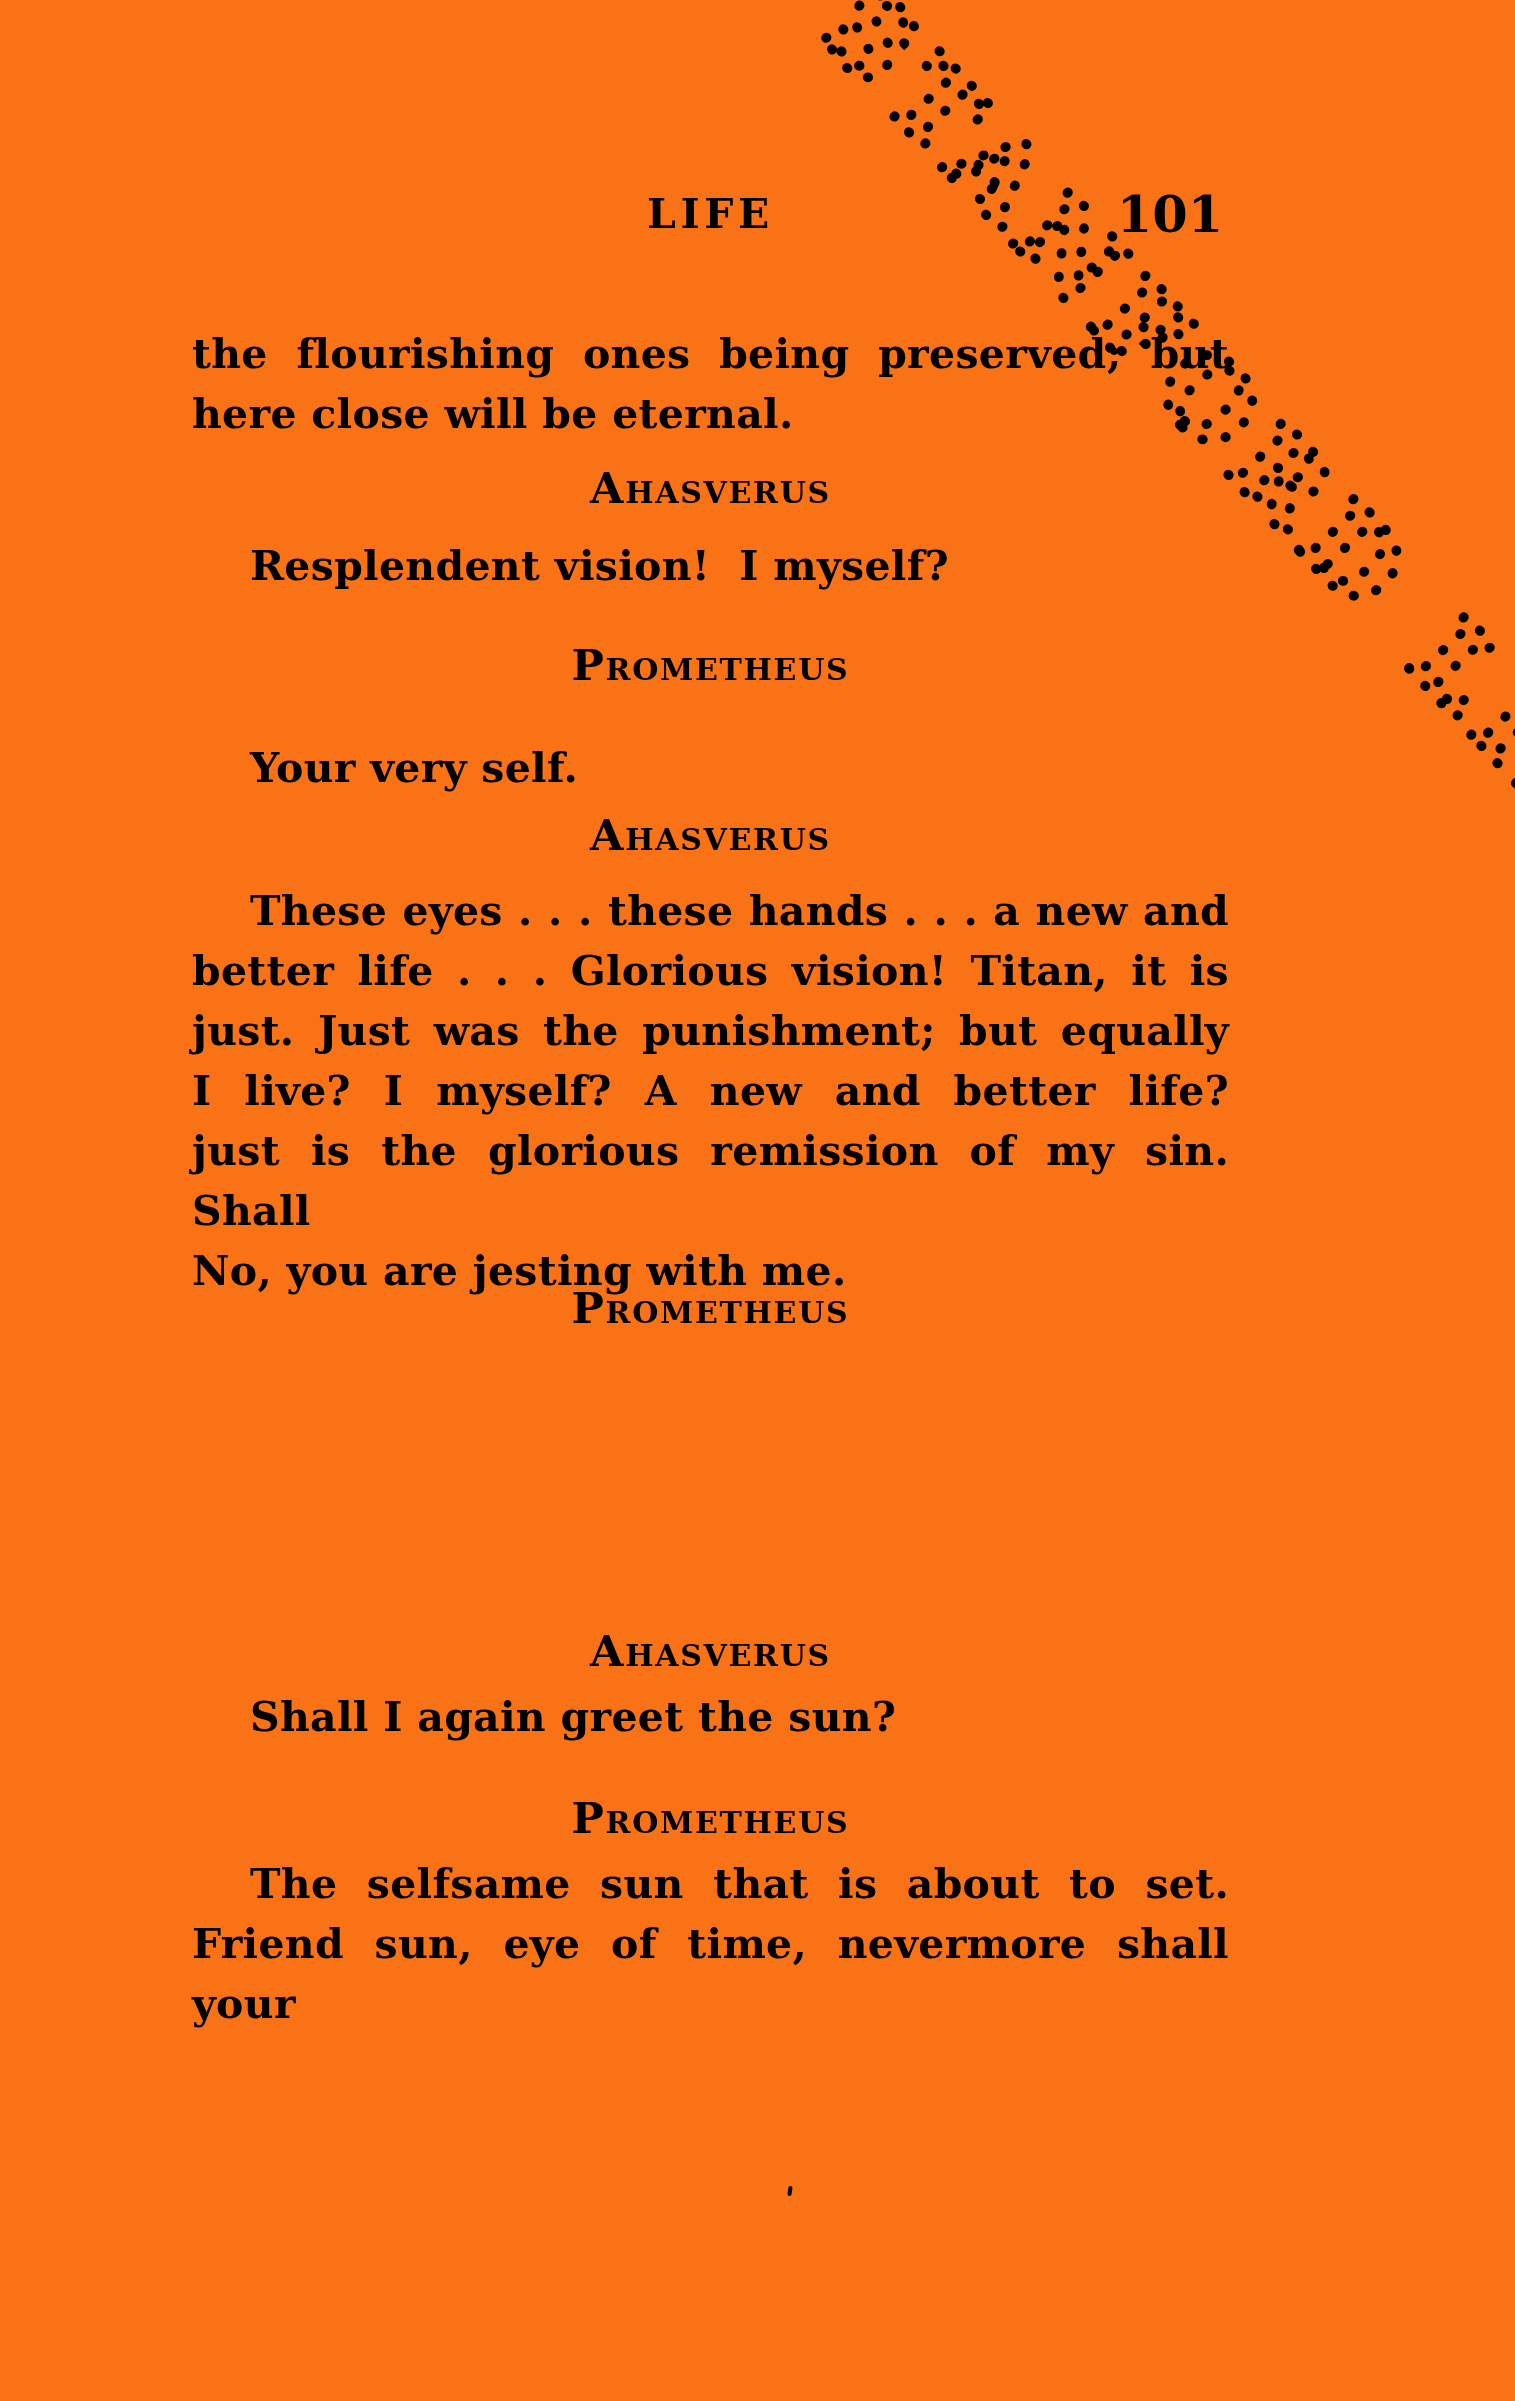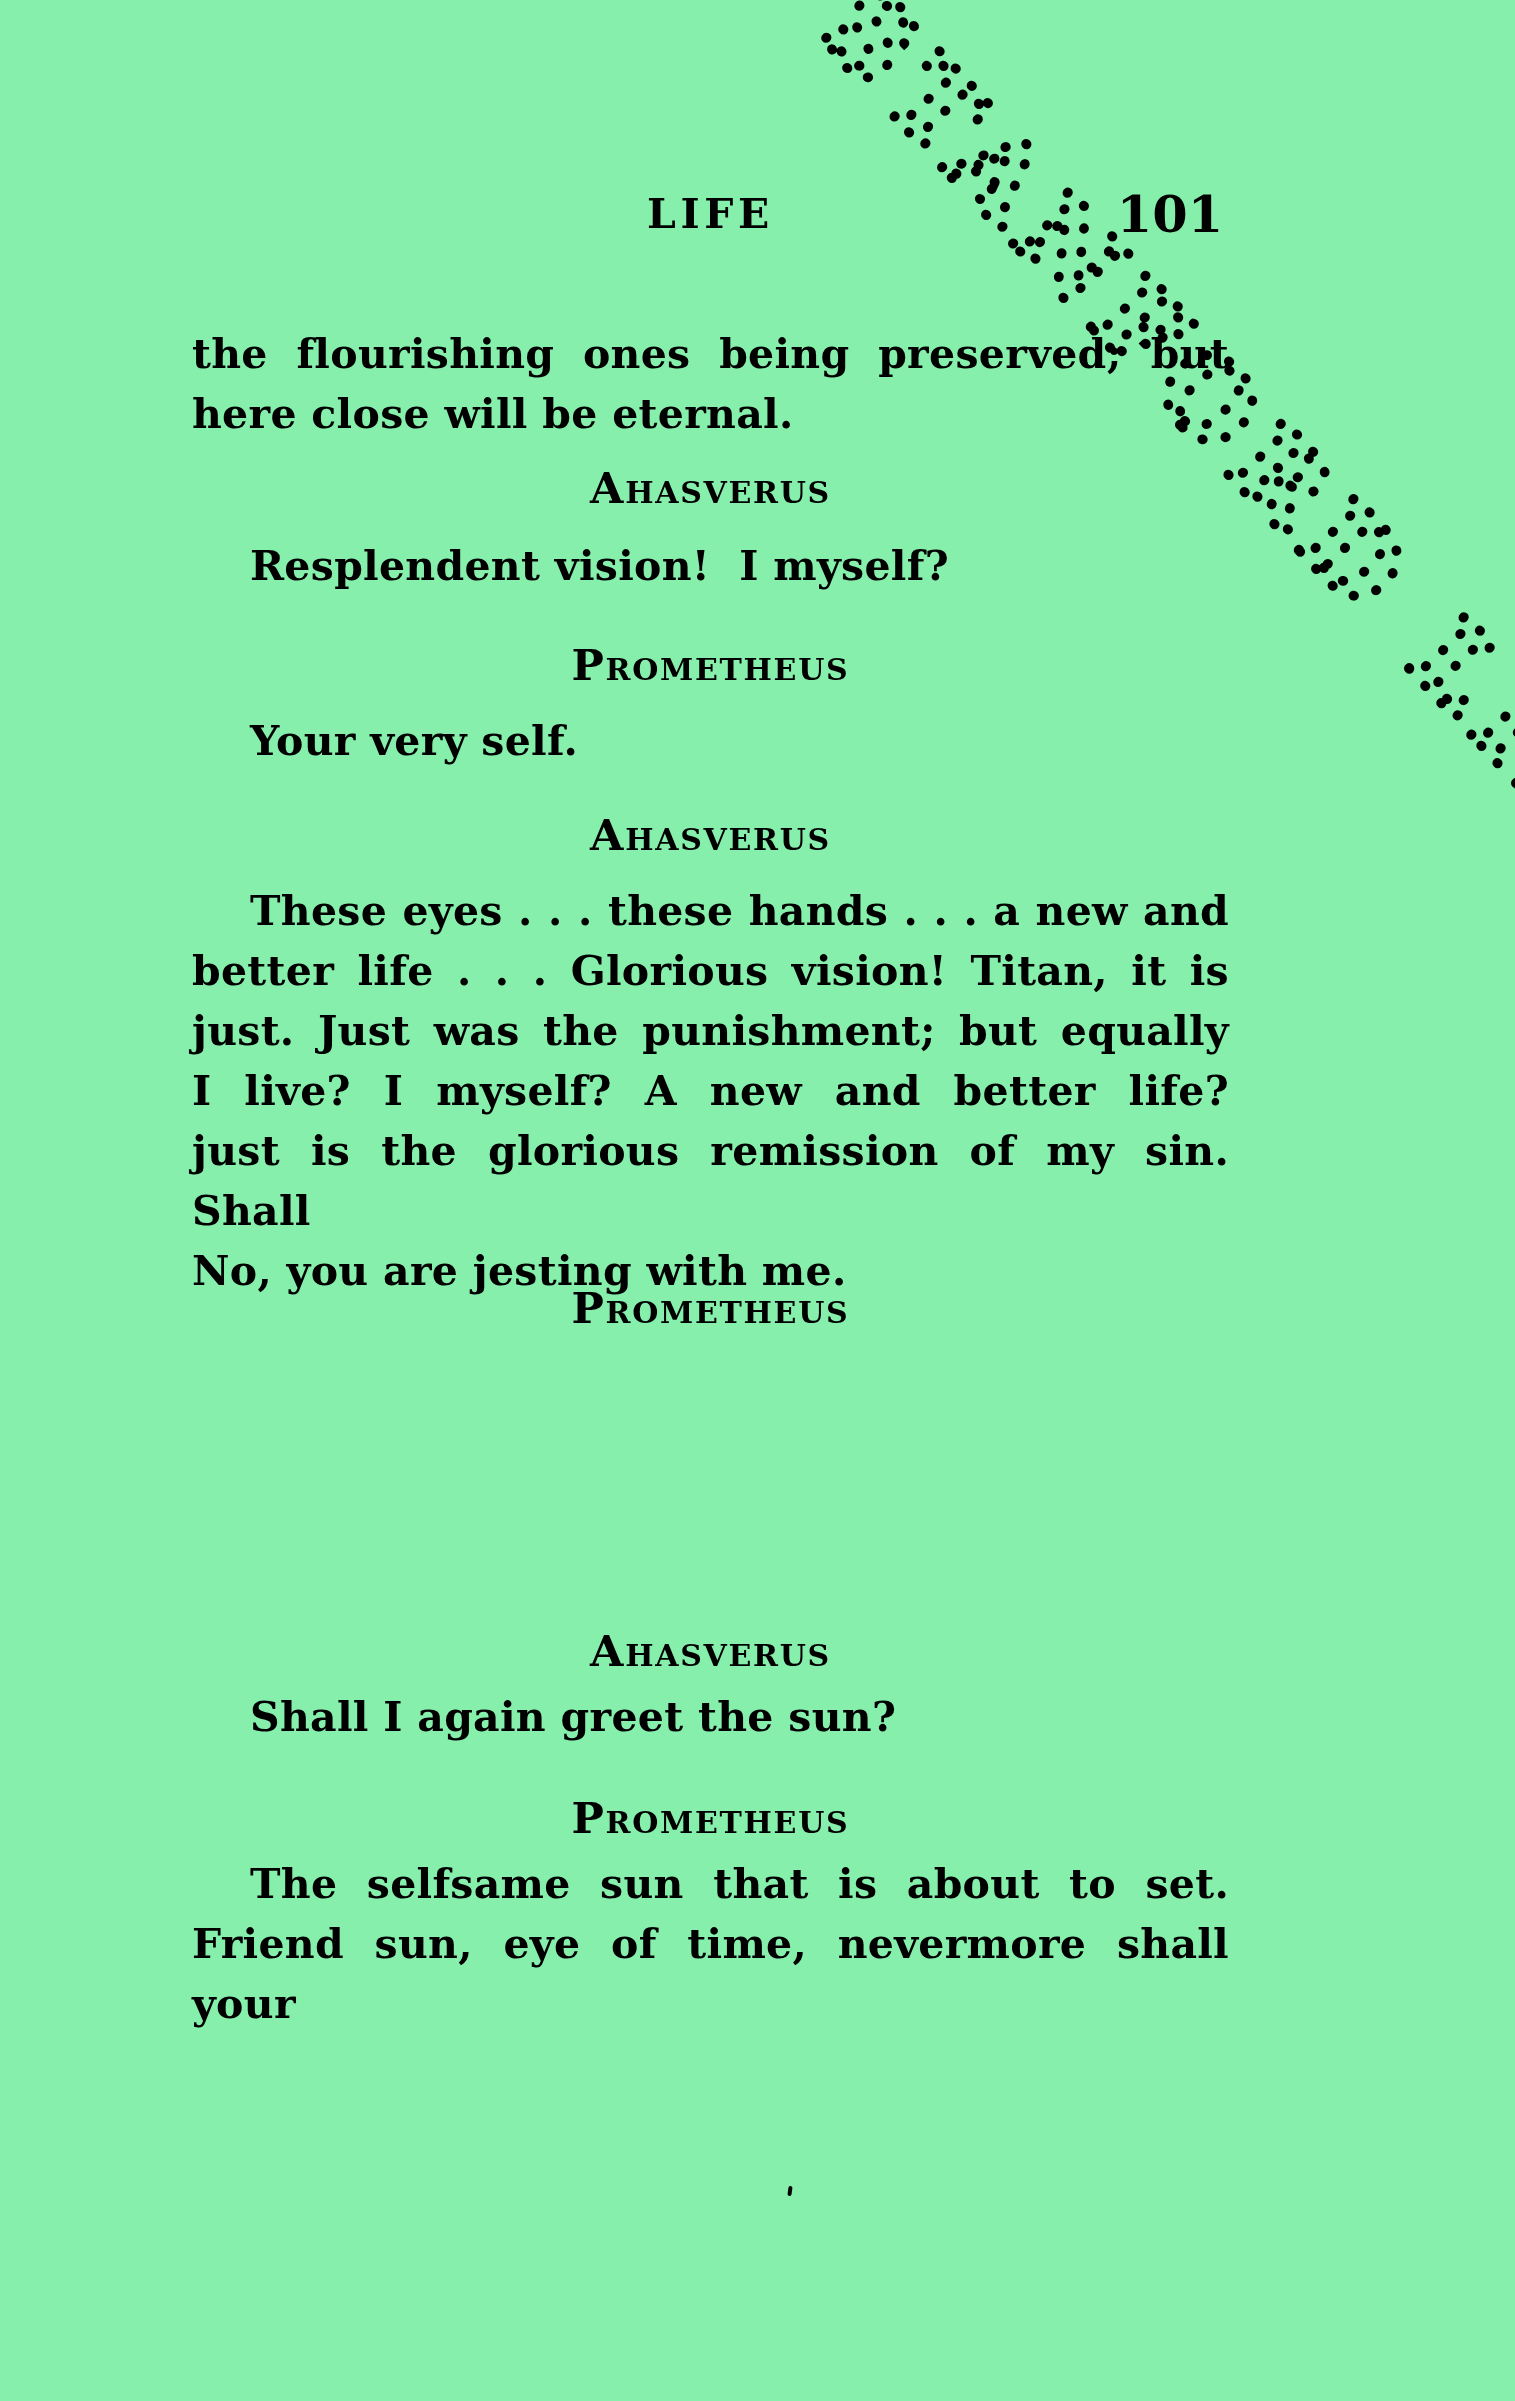--- a/index.html
+++ b/index.html
@@ -1,19 +1,19 @@
 <!DOCTYPE html>
 <html style="font-size:9.2px"><head>
 <meta charset="utf-8">
 <style>
   html,body{margin:0;padding:0;background:#e8e8e8;}
   .page{
     position:relative;
     width:1516px;height:2401px;
-    background:#86efac;
+    background:#f97316;
     color:#000;
     font-family:"DejaVu Serif", serif;
     overflow:hidden;
   }
   .block{position:absolute;left:192px;width:1037px;}
   .line{
     font-size:41px;
     line-height:60px;
     font-weight:bold;
     letter-spacing:0.3px;
@@ -66,21 +66,21 @@
   <div class="block" style="top:458px">
     <div class="speaker">Ahasverus</div>
   </div>
   <div class="block" style="top:536px">
     <div class="line left indent">Resplendent vision!  I myself?</div>
   </div>
 
   <div class="block" style="top:635px">
     <div class="speaker">Prometheus</div>
   </div>
-  <div class="block" style="top:711px">
+  <div class="block" style="top:738px">
     <div class="line left indent">Your very self.</div>
   </div>
 
   <div class="block" style="top:805px">
     <div class="speaker">Ahasverus</div>
   </div>
   <div class="block" style="top:881px">
     <div class="line just indent">These eyes . . . these hands . . . a new and</div>
     <div class="line just">better life . . . Glorious vision!  Titan, it is</div>
     <div class="line just">just.  Just was the punishment; but equally</div>

